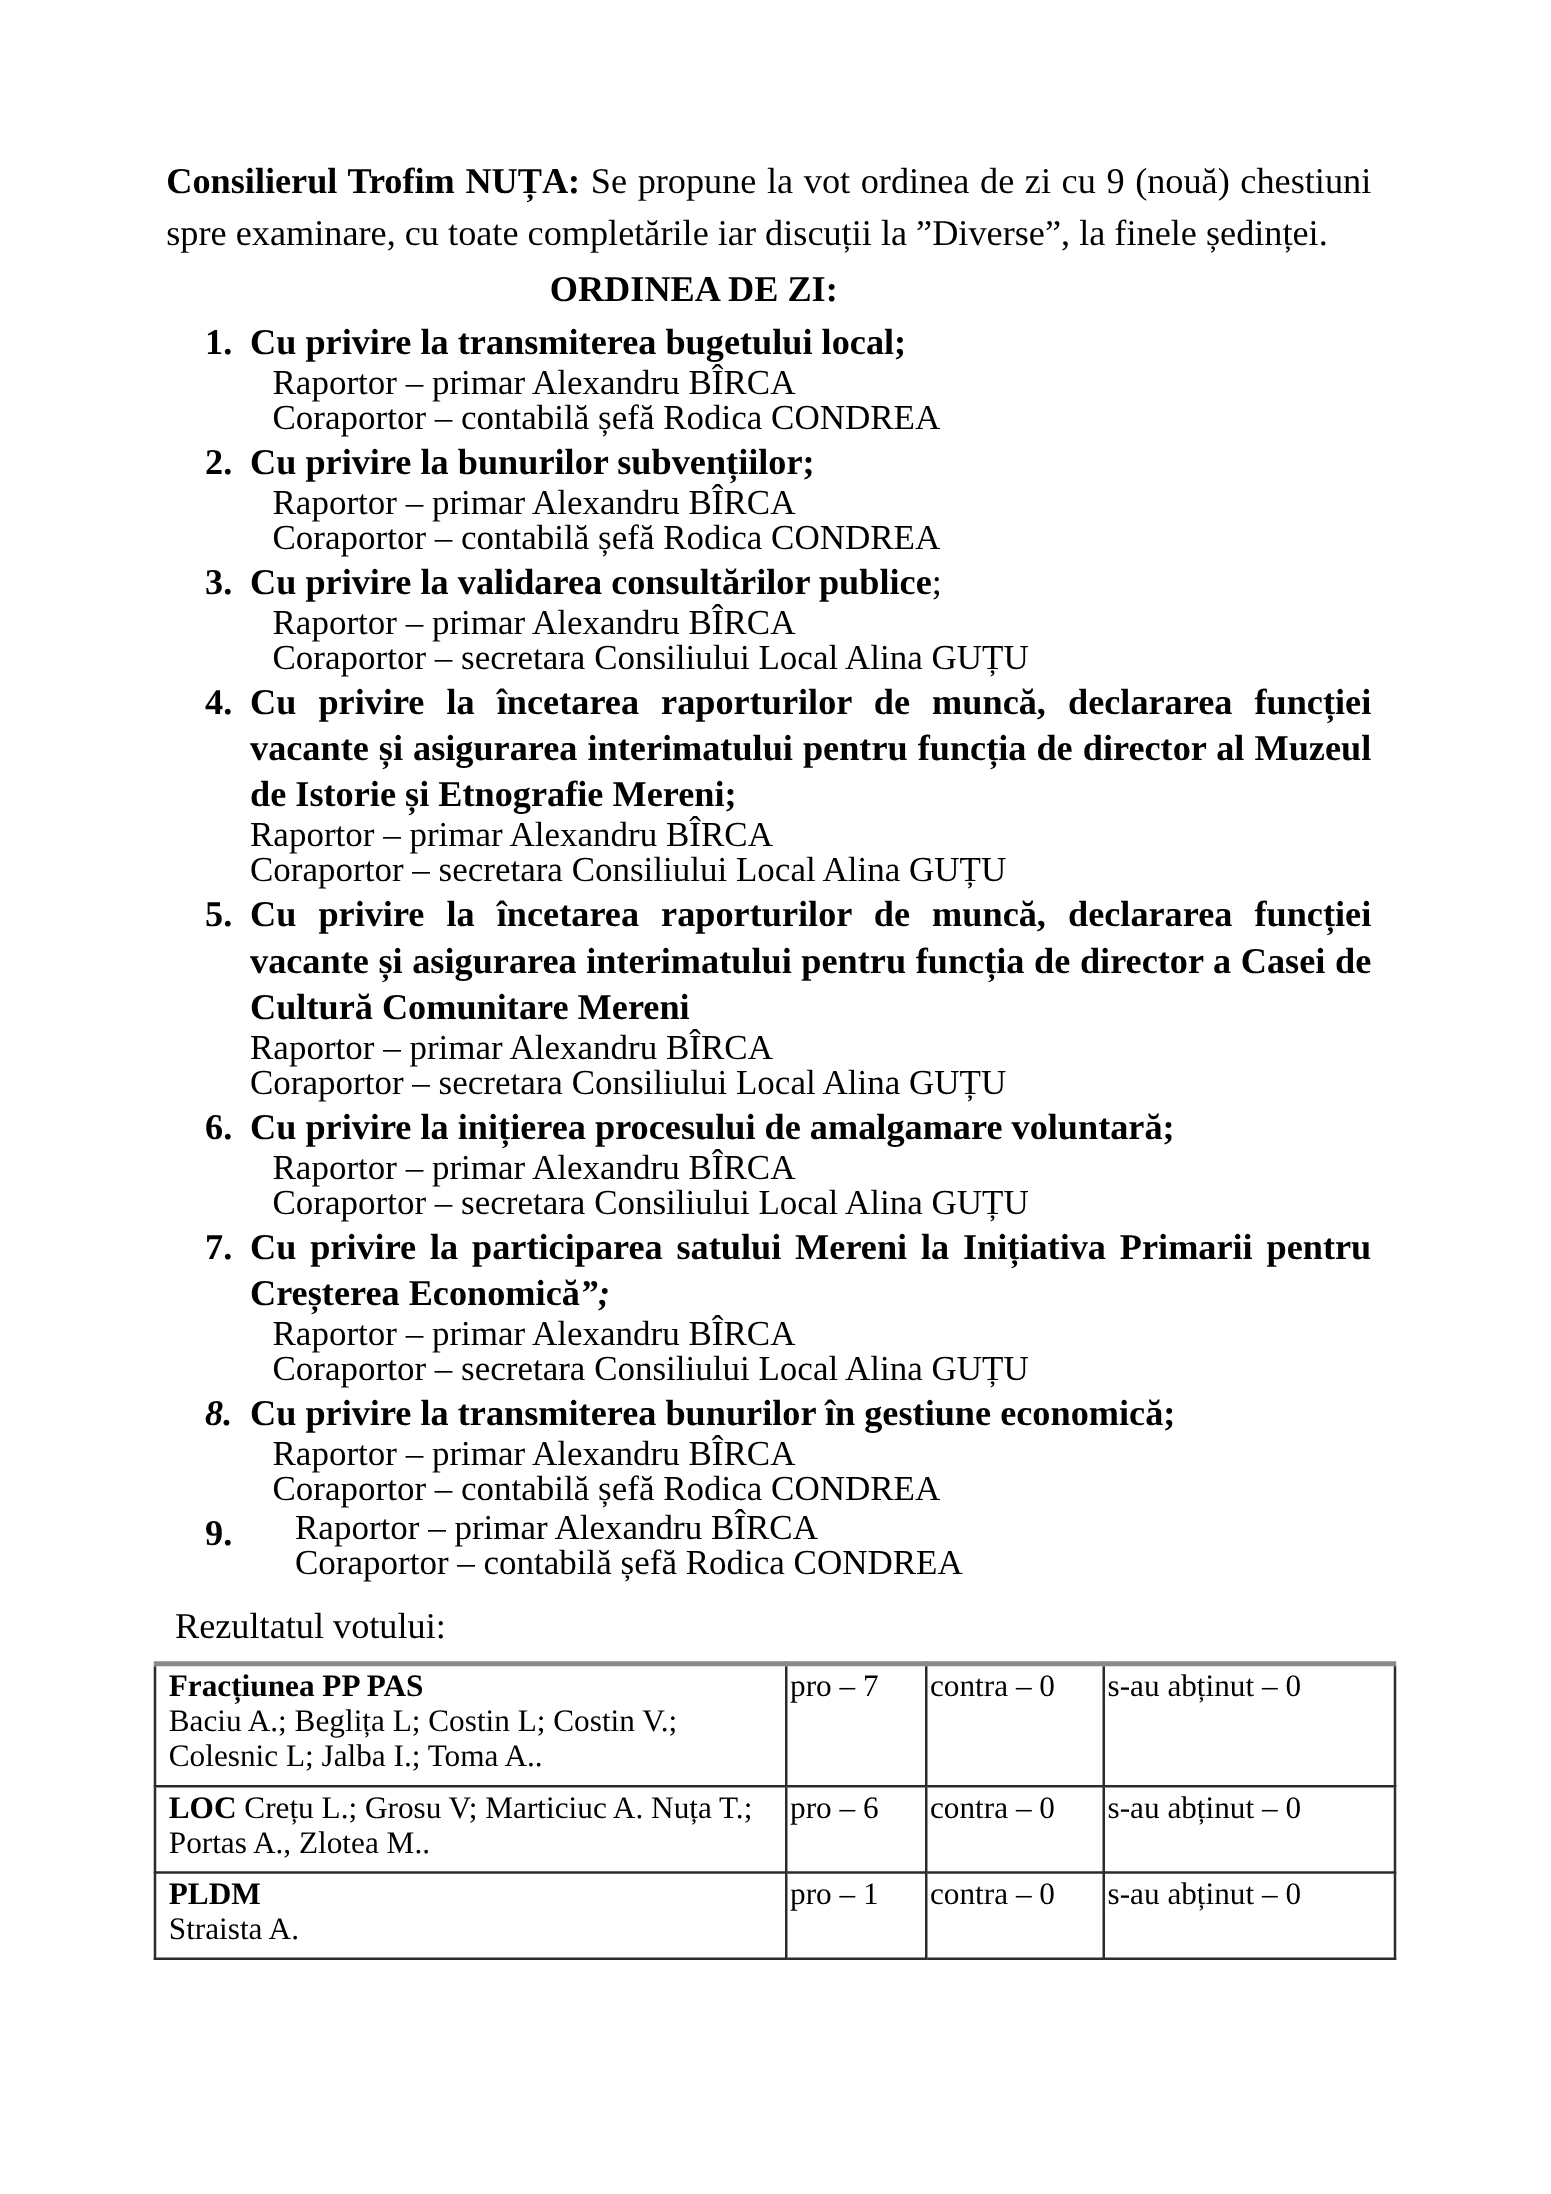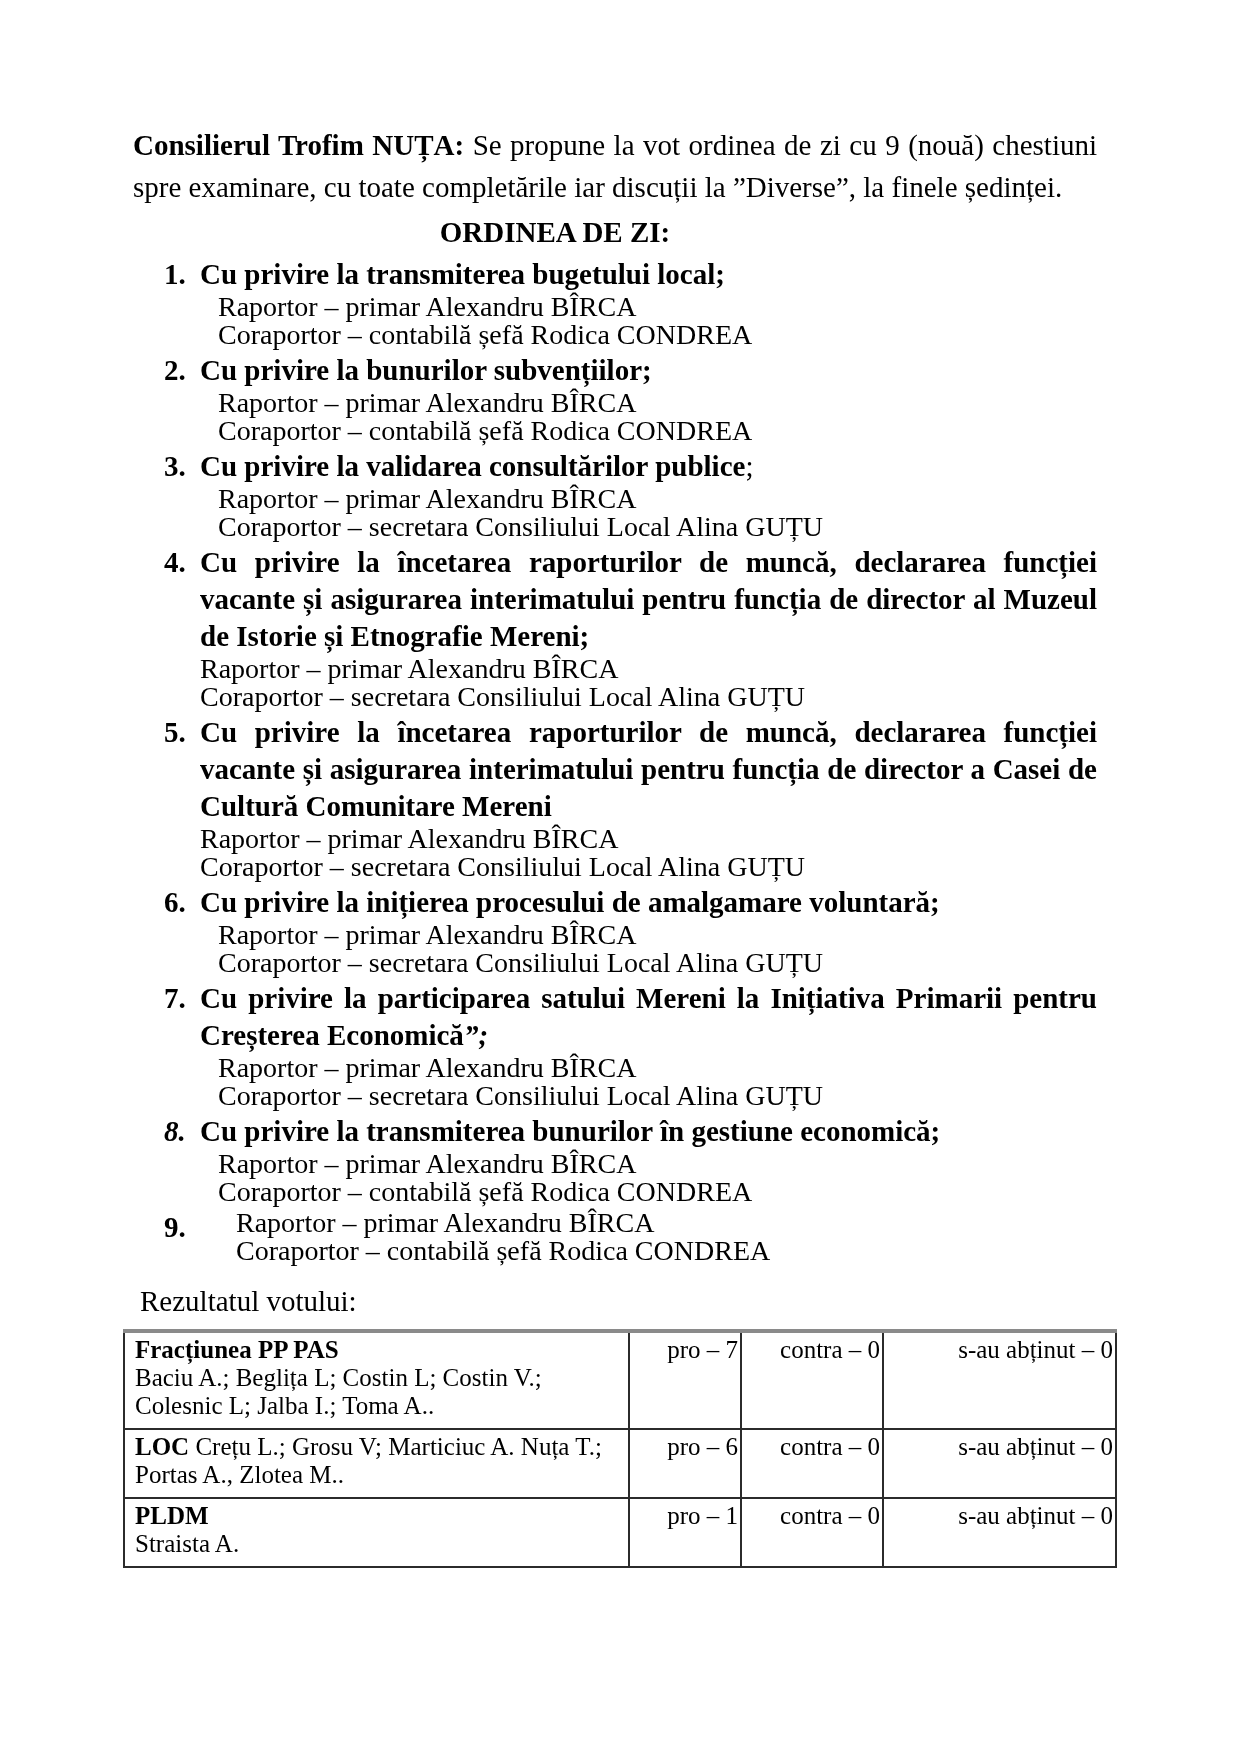--- a/index.html
+++ b/index.html
@@ -20,21 +20,21 @@
   .sfxi{font-weight:bold;font-style:italic;}
   .sub{font-size:28px;line-height:28px;margin-left:18px;}
   .item.flush .sub{margin-left:0;}
   .item.extra .sub{margin-left:36px;}
   .results{margin-top:16px;}
   .caption{font-size:29px;line-height:40px;margin:0 0 0 7px;}
   table.votes{border-collapse:collapse;table-layout:fixed;width:992px;margin:8px 0 11px -10px;
     border:2px solid #2b2b2b;border-top:4px solid #8a8a8a;}
   table.votes td{border:2px solid #2b2b2b;vertical-align:top;font-size:25px;line-height:28px;
     padding:3px 8px 8px 10px;overflow:hidden;}
-  table.votes td.c{text-align:right;padding:3px 2px 8px 2px;}
+  table.votes td.c{text-align:left;padding:3px 2px 8px 2px;}
   .blk{display:block;}
 </style>
 </head>
 <body>
 
 <div class="page">
 
   <p class="p1"><span class="b">Consilierul Trofim NUȚA:</span><span> Se propune la vot ordinea de zi cu 9 (nouă) chestiuni spre examinare, cu toate completările iar discuții la ”Diverse”, la finele ședinței.</span></p>
 
   <p class="ordinea">ORDINEA DE ZI:</p>

